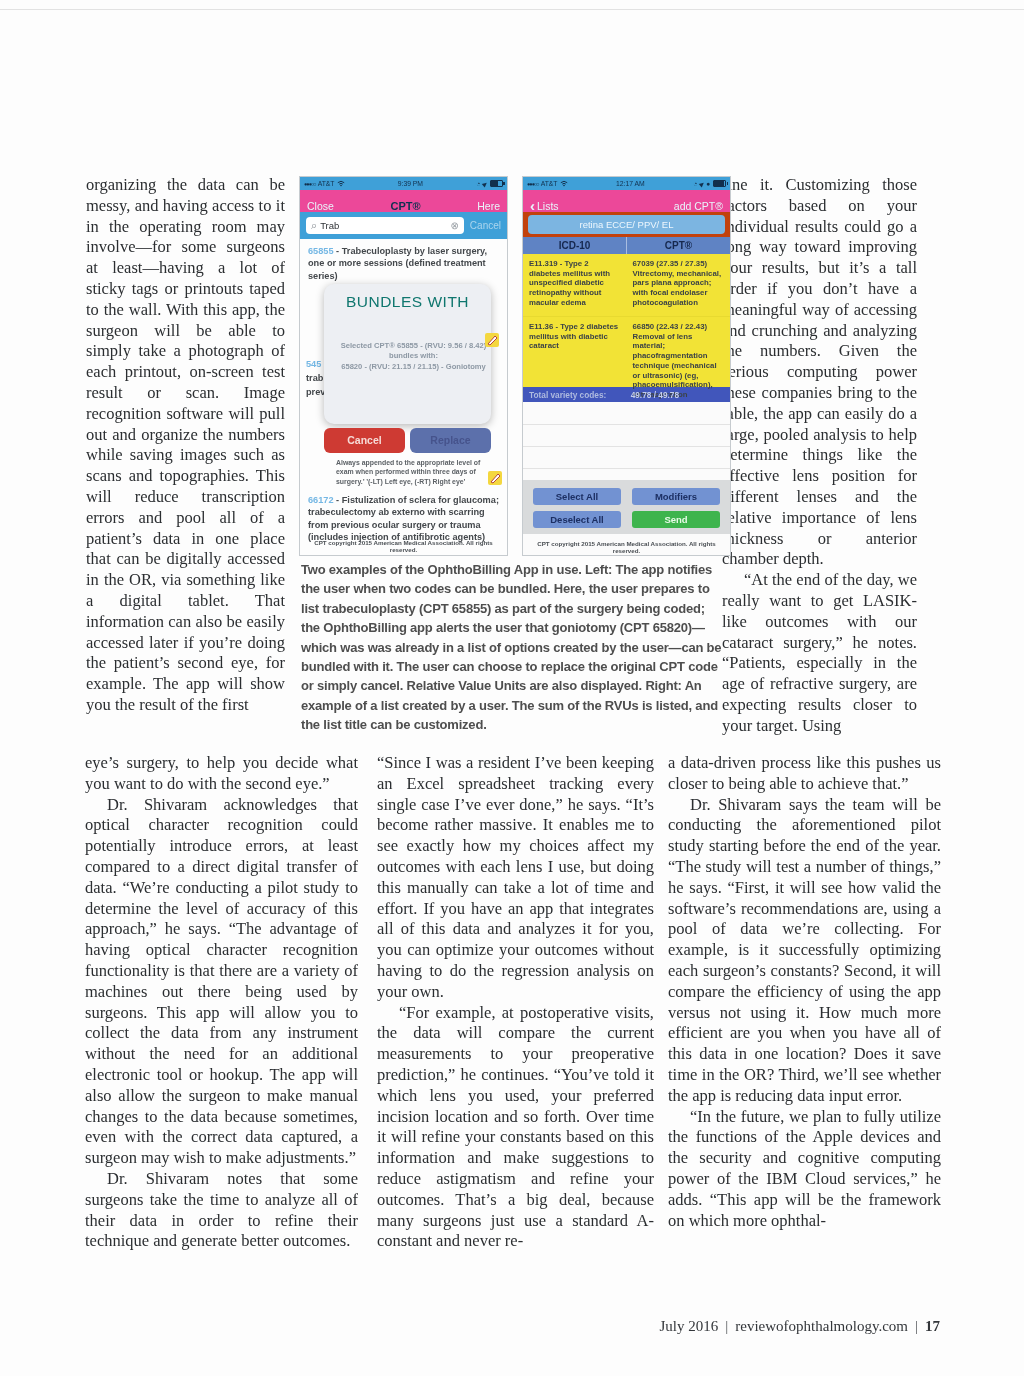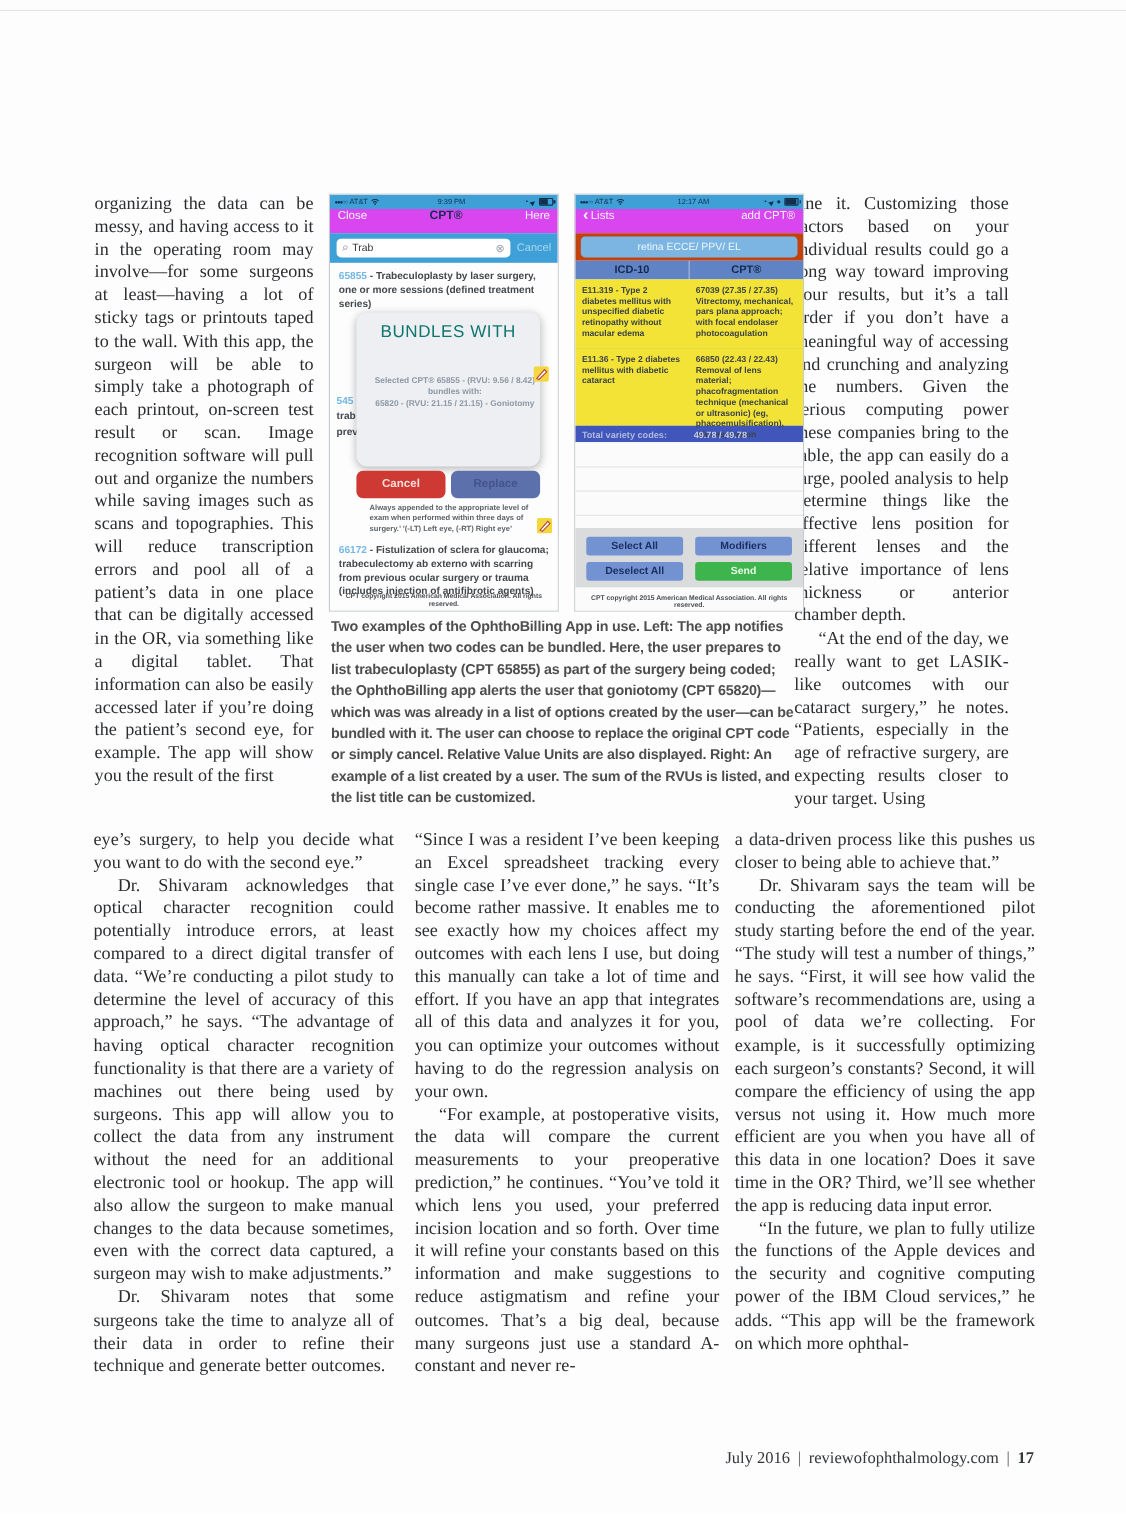--- a/index.html
+++ b/index.html
@@ -34,21 +34,21 @@
   .p-status{height:13px;background:#3fa0d8;color:#12304d;font-size:6.8px;display:flex;
             align-items:center;justify-content:space-between;padding:0 4px;}
   .st-grp{display:flex;align-items:center;gap:2px;}
   .dots{letter-spacing:-1px;font-size:5.5px;}
   .loc{display:inline-block;font-size:6px;transform:rotate(-40deg);}
   .batt{display:inline-block;width:11px;height:5px;border:1px solid #12304d;border-radius:1px;
         position:relative;margin-left:1px;}
   .batt i{position:absolute;left:0;top:0;bottom:0;width:60%;background:#12304d;}
   .batt:after{content:"";position:absolute;right:-3px;top:1px;width:1.5px;height:3px;background:#12304d;}
 
-  .p-nav{height:22px;background:#d946ef;display:flex;align-items:flex-start;
+  .p-nav{height:22px;background:#ec4899;display:flex;align-items:flex-end;
          justify-content:space-between;padding:0 7px;}
   .nav-btn{color:#e9f4fb;font-size:10.5px;}
   .nav-title{color:#0d3050;font-weight:bold;font-size:11px;}
   .back{color:#e9f4fb;font-size:10.5px;display:flex;align-items:center;gap:2px;}
   .chev{font-size:15px;font-weight:bold;line-height:10px;}
 
   
   .p-search{height:27px;background:#3fa0d8;display:flex;align-items:center;padding:0 6px;gap:6px;}
   .search-field{flex:1;height:17px;background:#ffffff;border-radius:4px;display:flex;
                 align-items:center;padding:0 5px;font-size:9.5px;color:#2f3337;gap:3px;}

